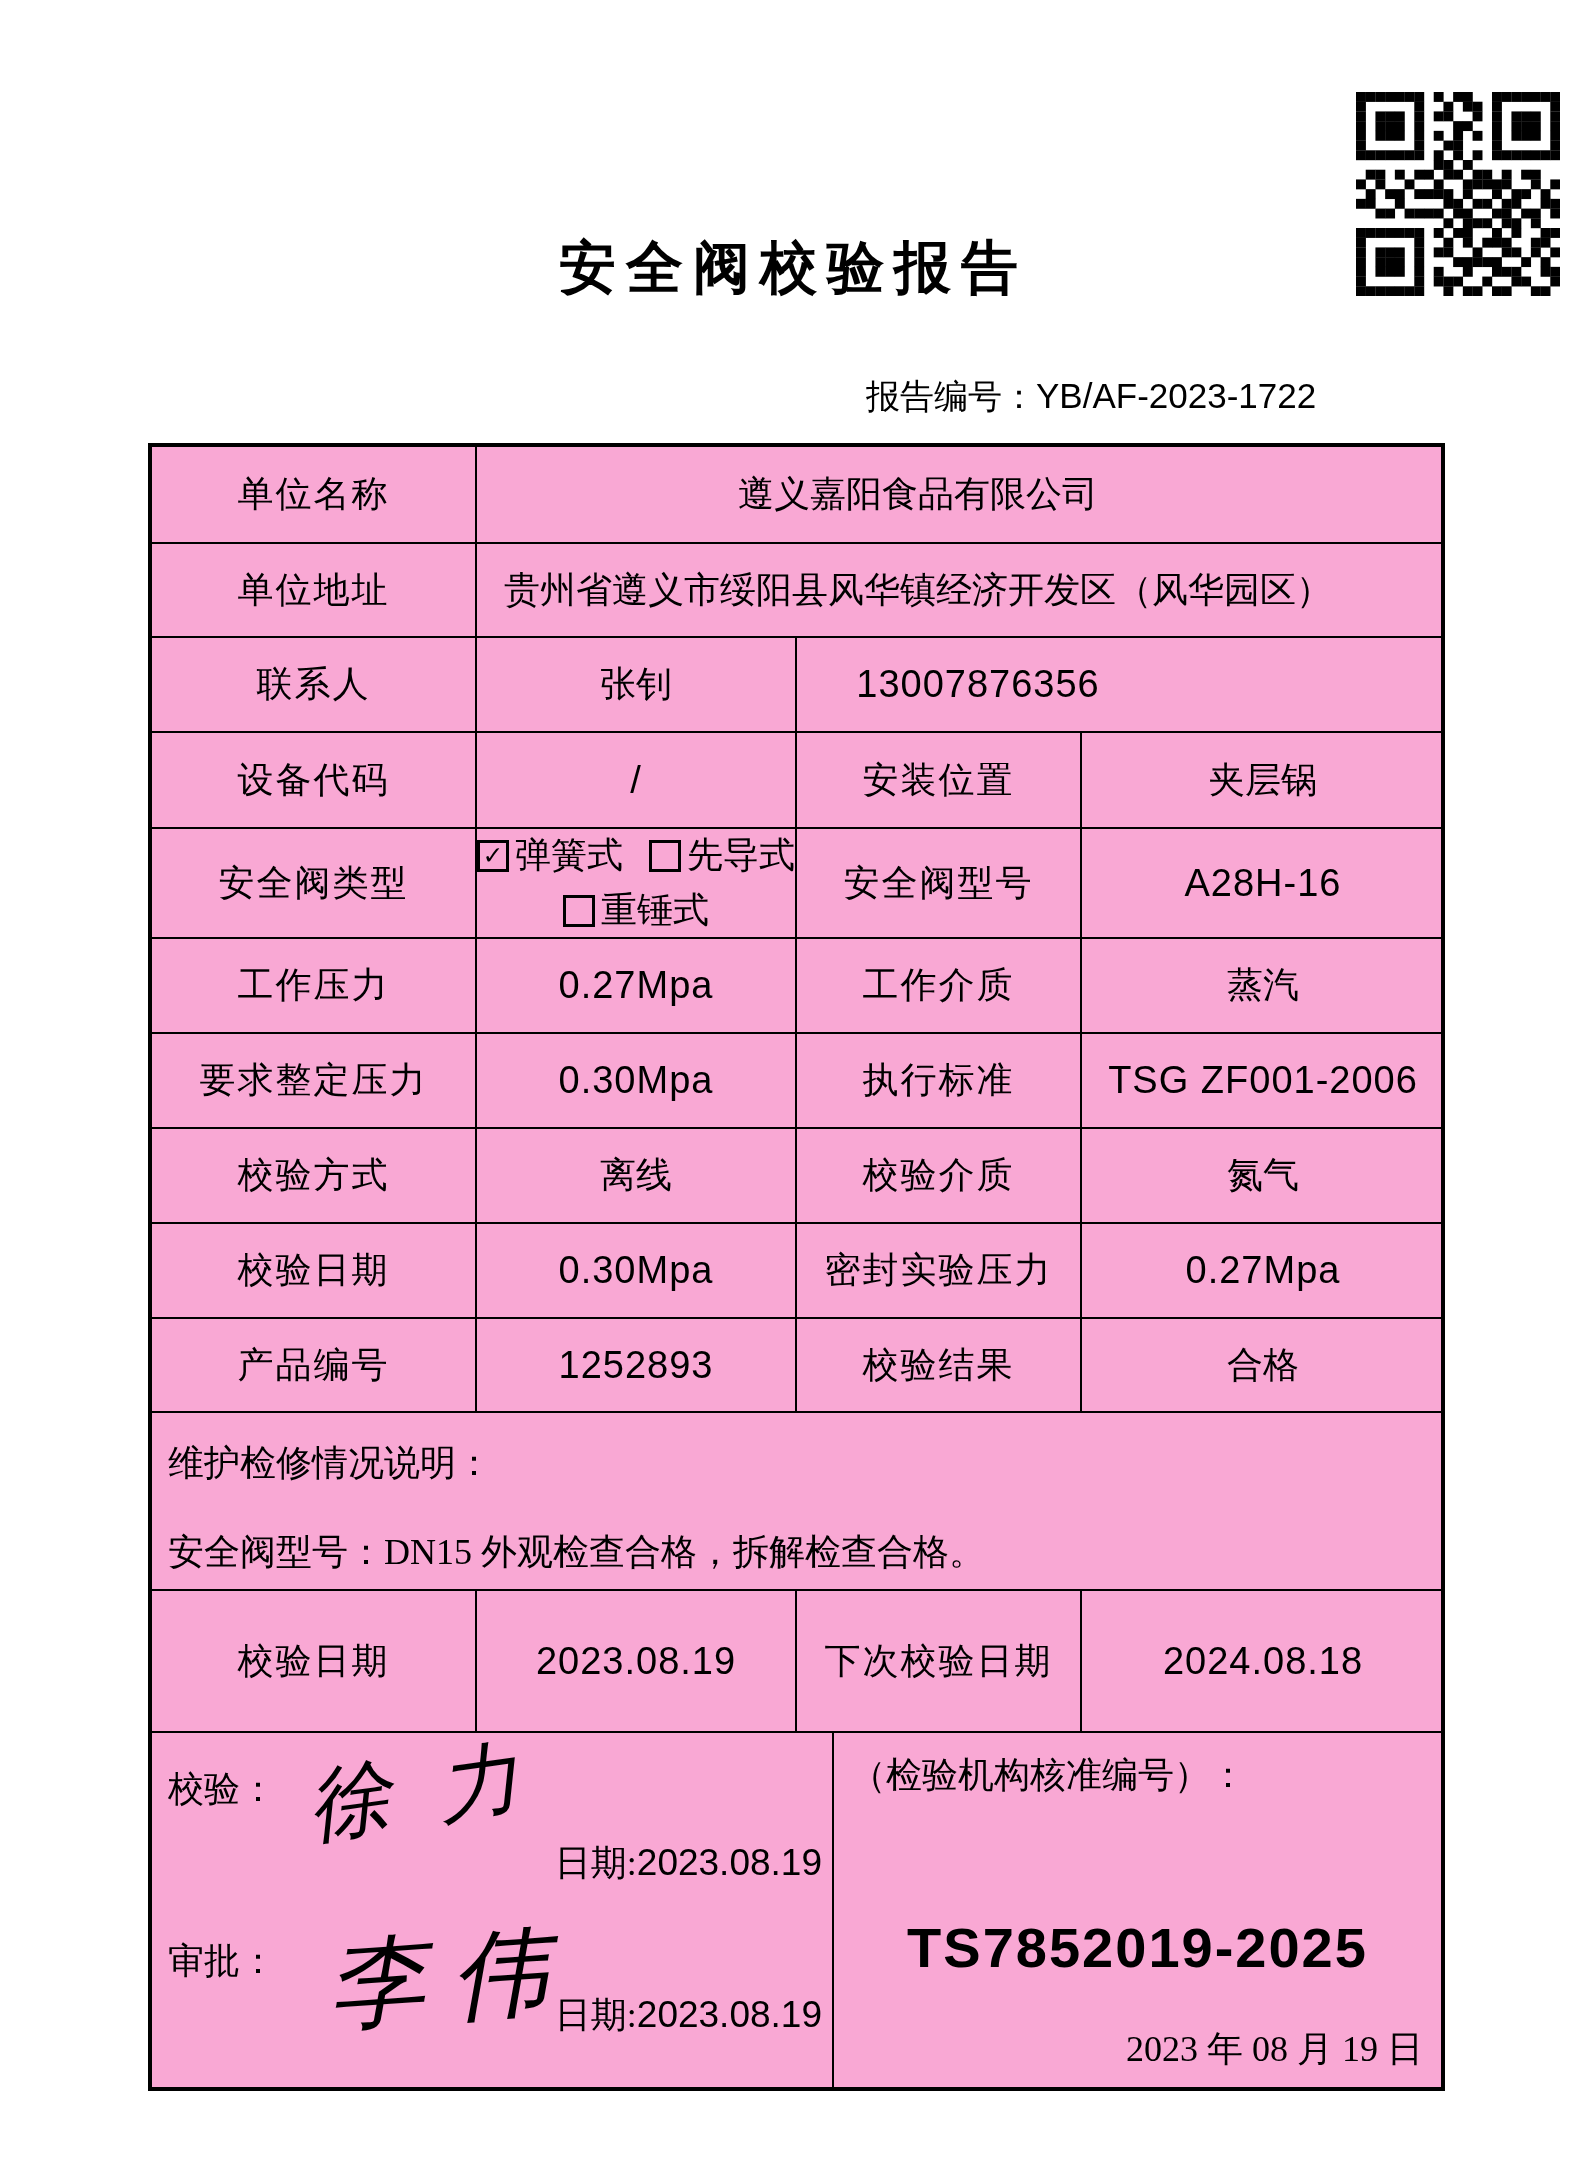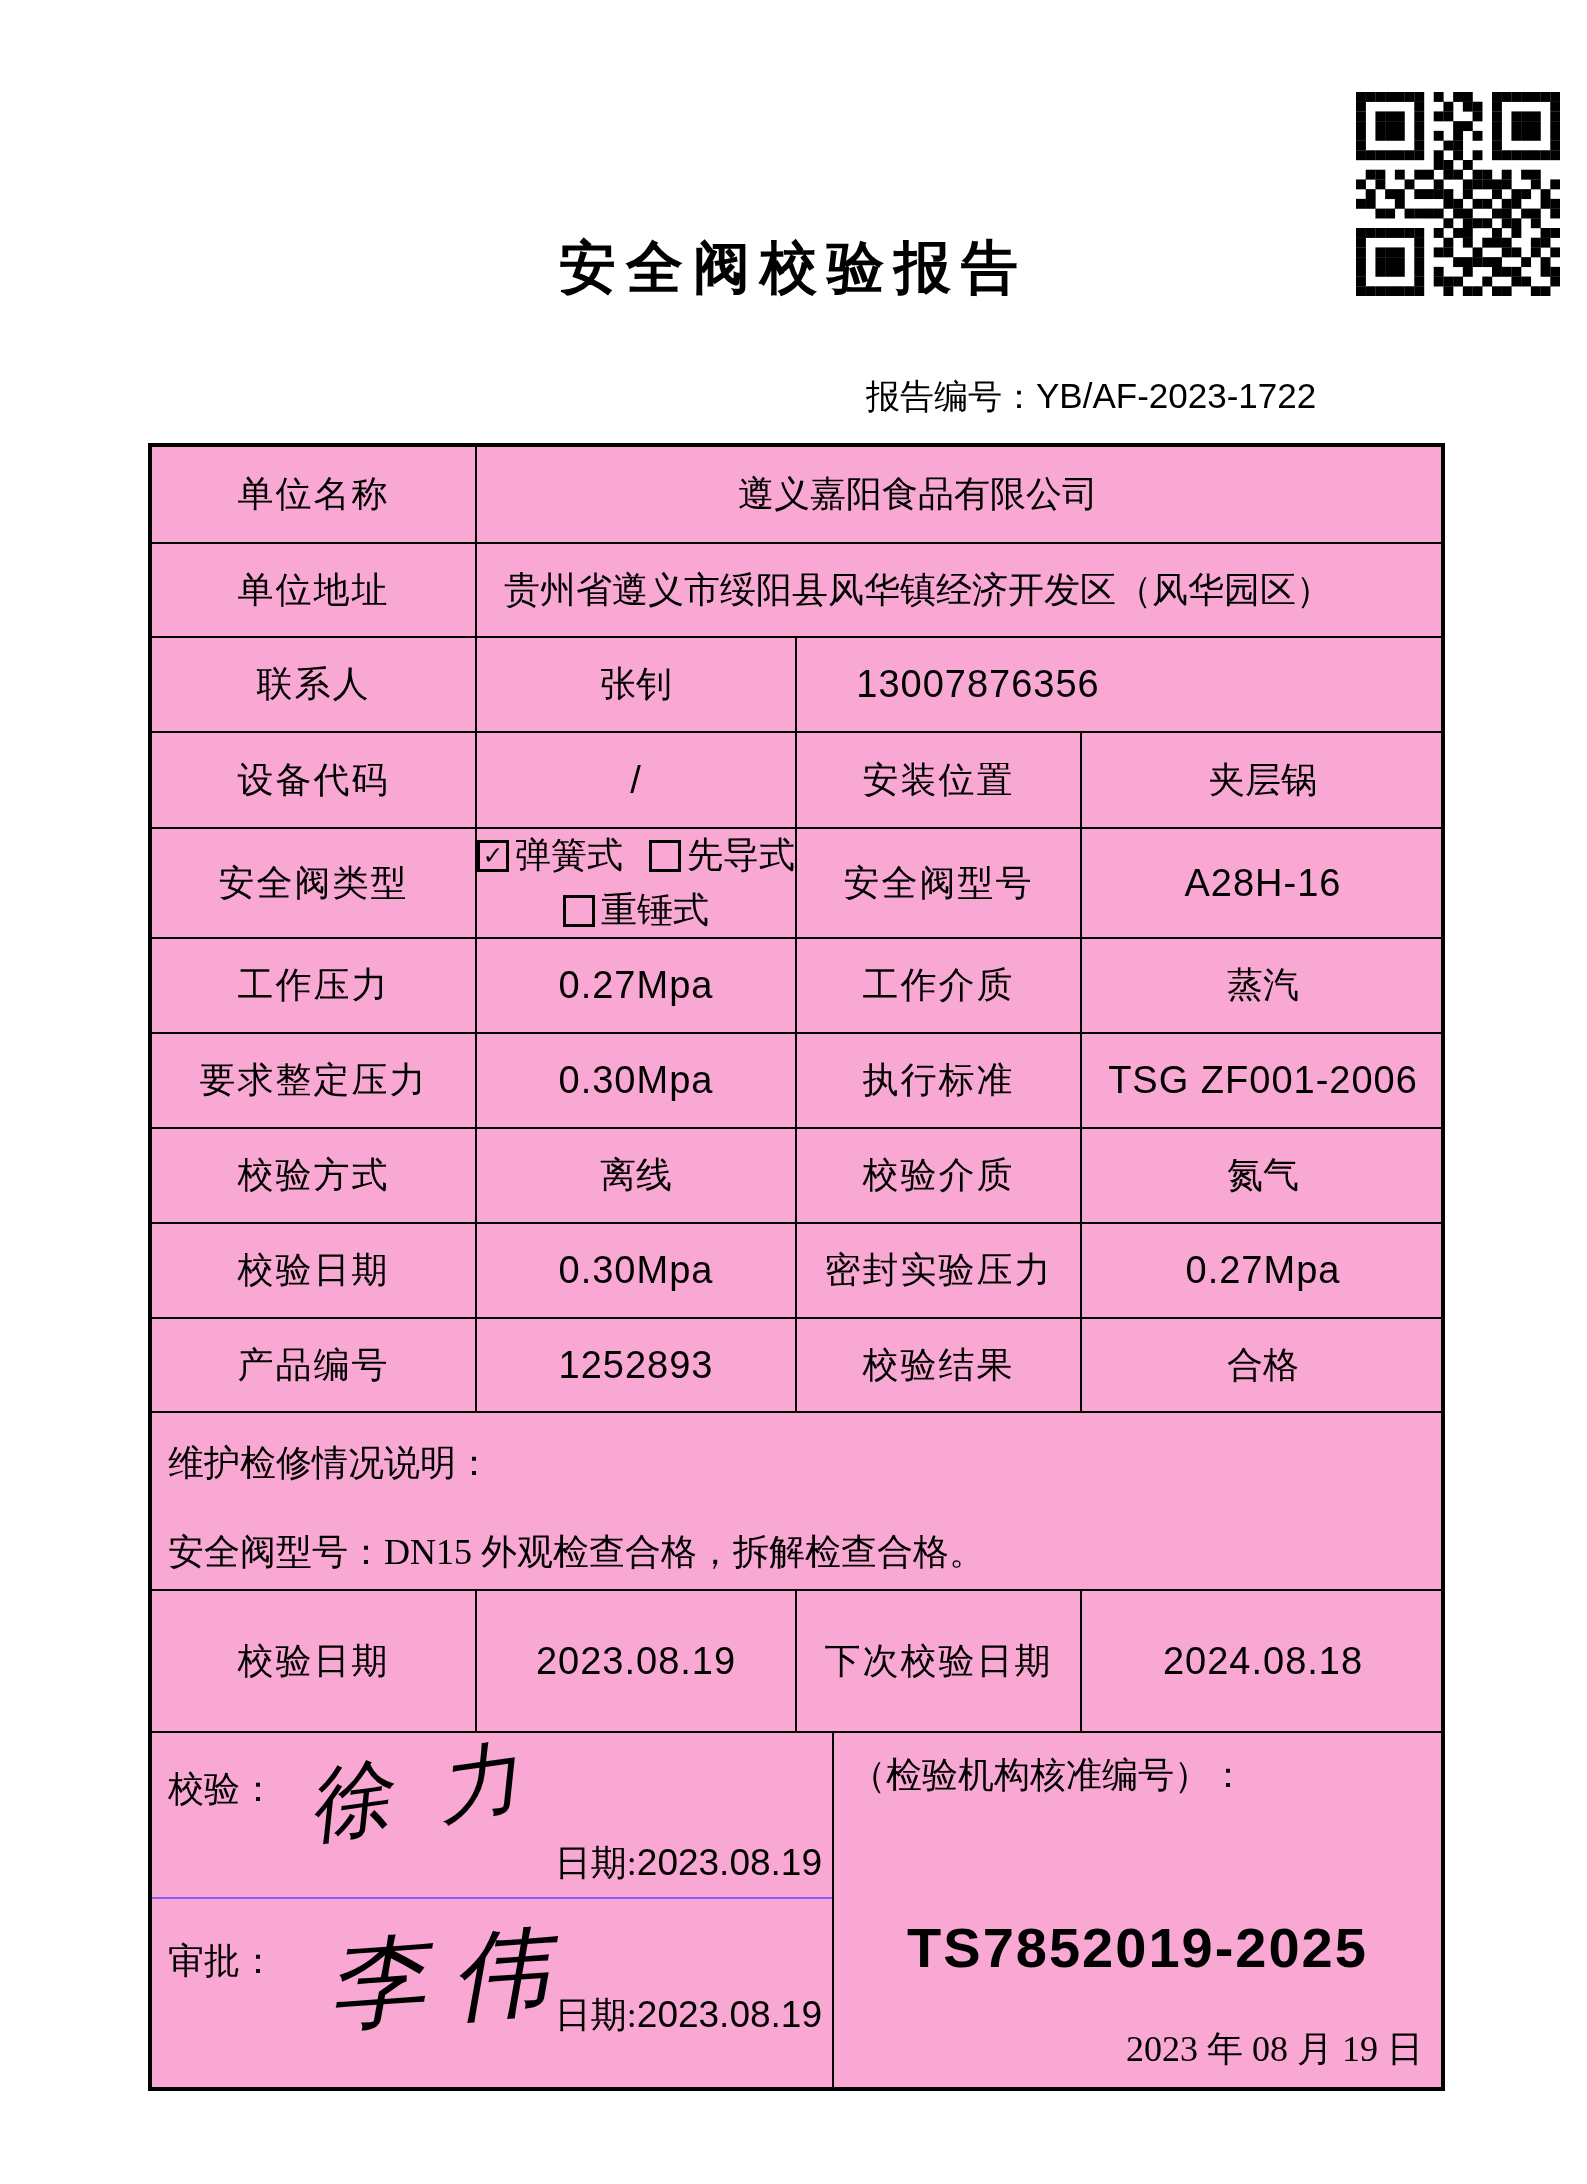--- a/index.html
+++ b/index.html
@@ -73,21 +73,21 @@
   .cb.gap { margin-left:26px; }
 
   
   .note-cell { display:block; text-align:left; padding:26px 0 0 16px; }
   .note-line1 { font-size:36px; }
   .note-line2 { font-size:36px; margin-top:40px; }
 
   
   .bottom-left { width:680px; flex:none; display:flex; flex-direction:column; }
   .sig-cell { position:relative; height:164px; box-sizing:border-box; }
-  .sig-cell.second { height:190px; border-top:2px solid #8b5cf6; }
+  .sig-cell.second { height:190px; border-top:2px solid #f9a8d4; }
   .sig-label { position:absolute; left:16px; top:32px; font-size:36px; }
   .sig-cell.second .sig-label { top:38px; }
   .sig {
     position:absolute;
     font-family:"DejaVu Serif", serif; font-style:italic;
     white-space:nowrap;
   }
   .sig-verifier { font-size:82px; letter-spacing:48px; top:2px; left:155px; transform:rotate(-8deg); }
   .sig-approver { font-size:98px; letter-spacing:26px; top:14px; left:175px; transform:rotate(-4deg); }
   .sig-date { position:absolute; right:10px; font-size:36px; white-space:nowrap; }

